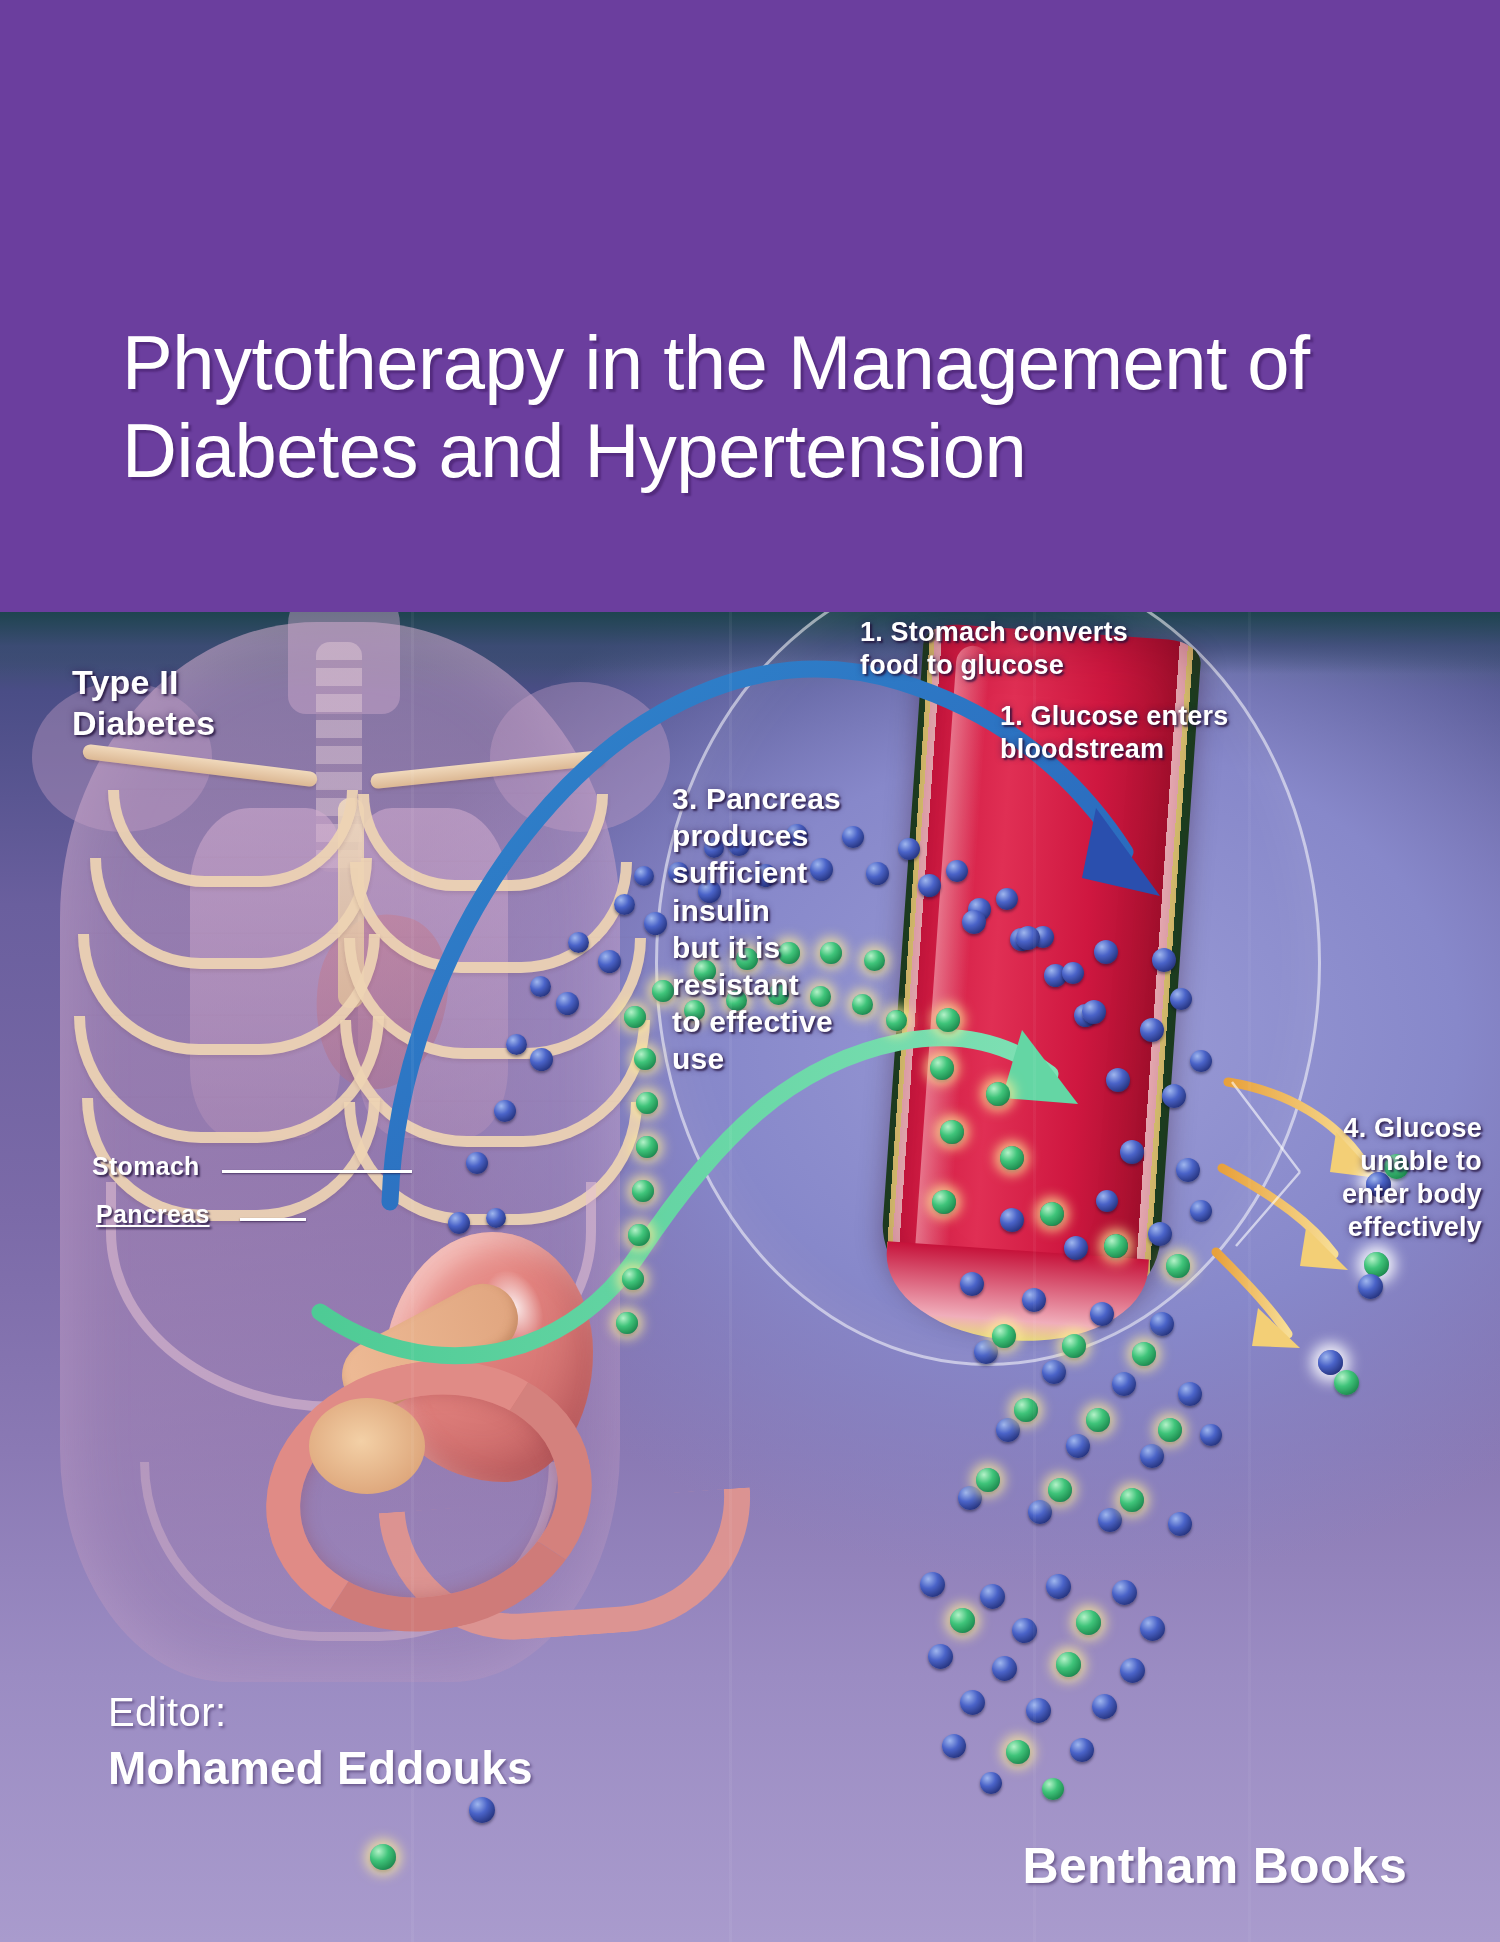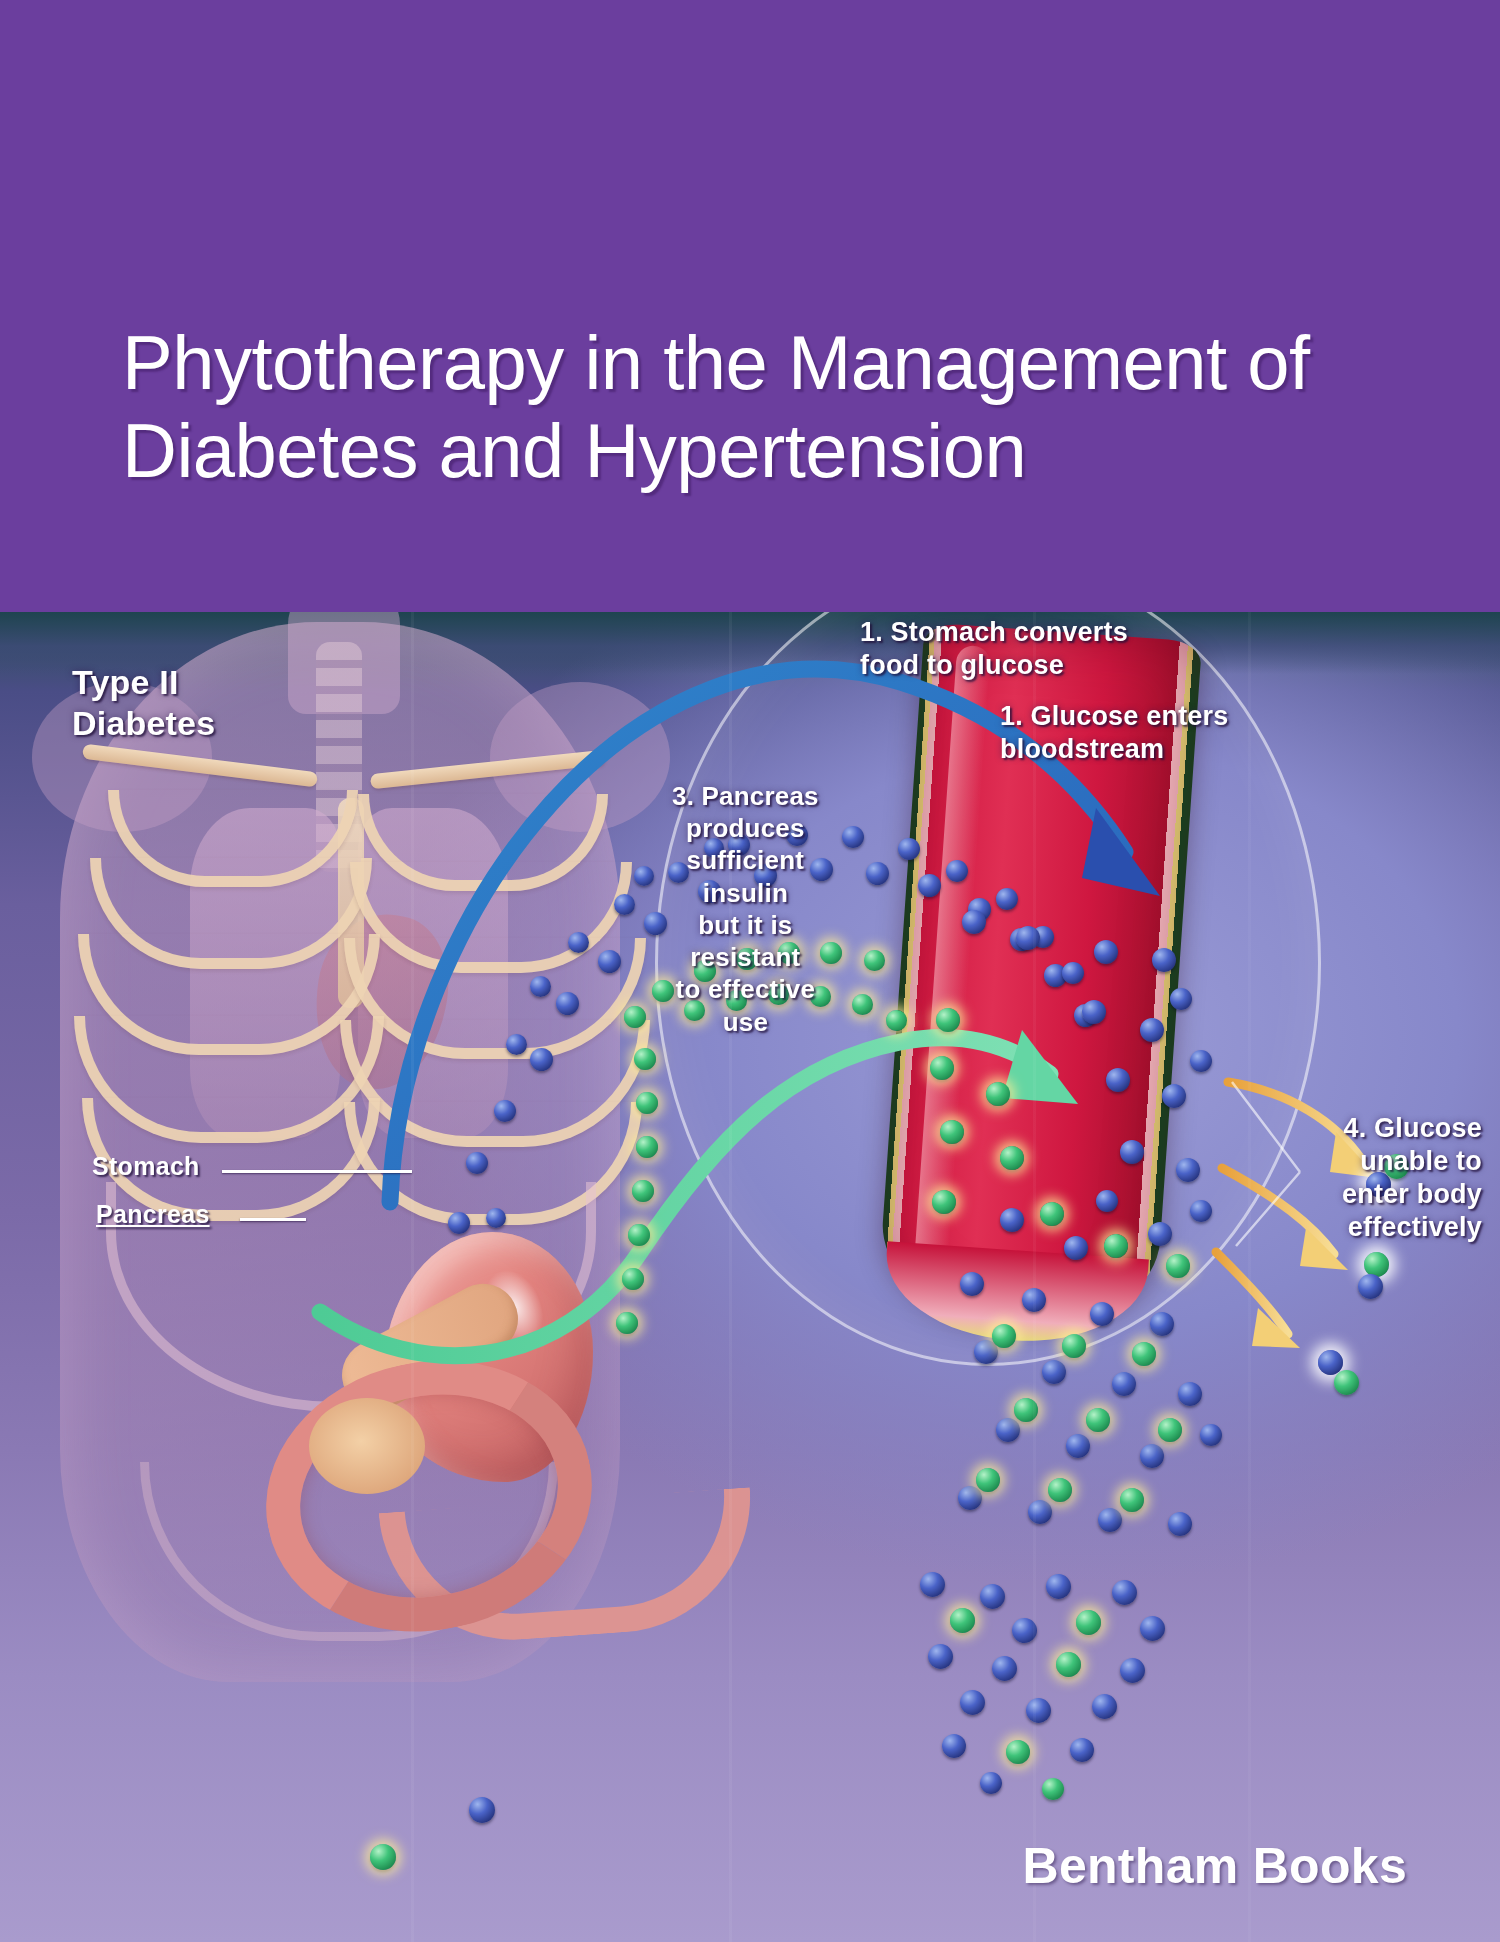--- a/index.html
+++ b/index.html
@@ -291,21 +291,21 @@
     text-shadow: 2px 2px 2px rgba(30,14,56,0.72), 0 0 6px rgba(40,20,70,0.5);
     white-space: pre-line;
   }
   #label-type2 {
     left: 72px; top: 50px;
     font-size: 34px;
     line-height: 1.2;
   }
   #step-1 { left: 860px; top: 4px; }
   #step-2 { left: 1000px; top: 88px; }
-  #step-3 { left: 672px; top: 168px; font-size: 26px; line-height: 1.24; text-align: center; }
+  #step-3 { left: 672px; top: 168px; font-size: 30px; line-height: 1.24; }
   #step-4 { left: 1230px; top: 500px; text-align: right; width: 252px; }
   #step-5 {
     left: 948px; top: 706px;
     color: #d9d5ee;
     text-shadow: 2px 2px 2px rgba(60,50,100,0.55);
   }
 
   .organ-label {
     position: absolute;
     color: #ffffff;
@@ -615,15 +615,19 @@
     <div class="callout" id="step-4">4. Glucose
 unable to
 enter body
 effectively</div>
 
     <div class="organ-label" id="label-stomach">Stomach</div>
     <div class="organ-label" id="label-pancreas">Pancreas</div>
     <div class="leader" id="leader-stomach"></div>
     <div class="leader" id="leader-pancreas"></div>
 
+    <div id="editor-block">
+      <div id="editor-label">Editor:</div>
+      <div id="editor-name">Mohamed Eddouks</div>
+    </div>
     <div id="publisher">Bentham Books</div>
   </div>
 </div>
 
 </body></html>

